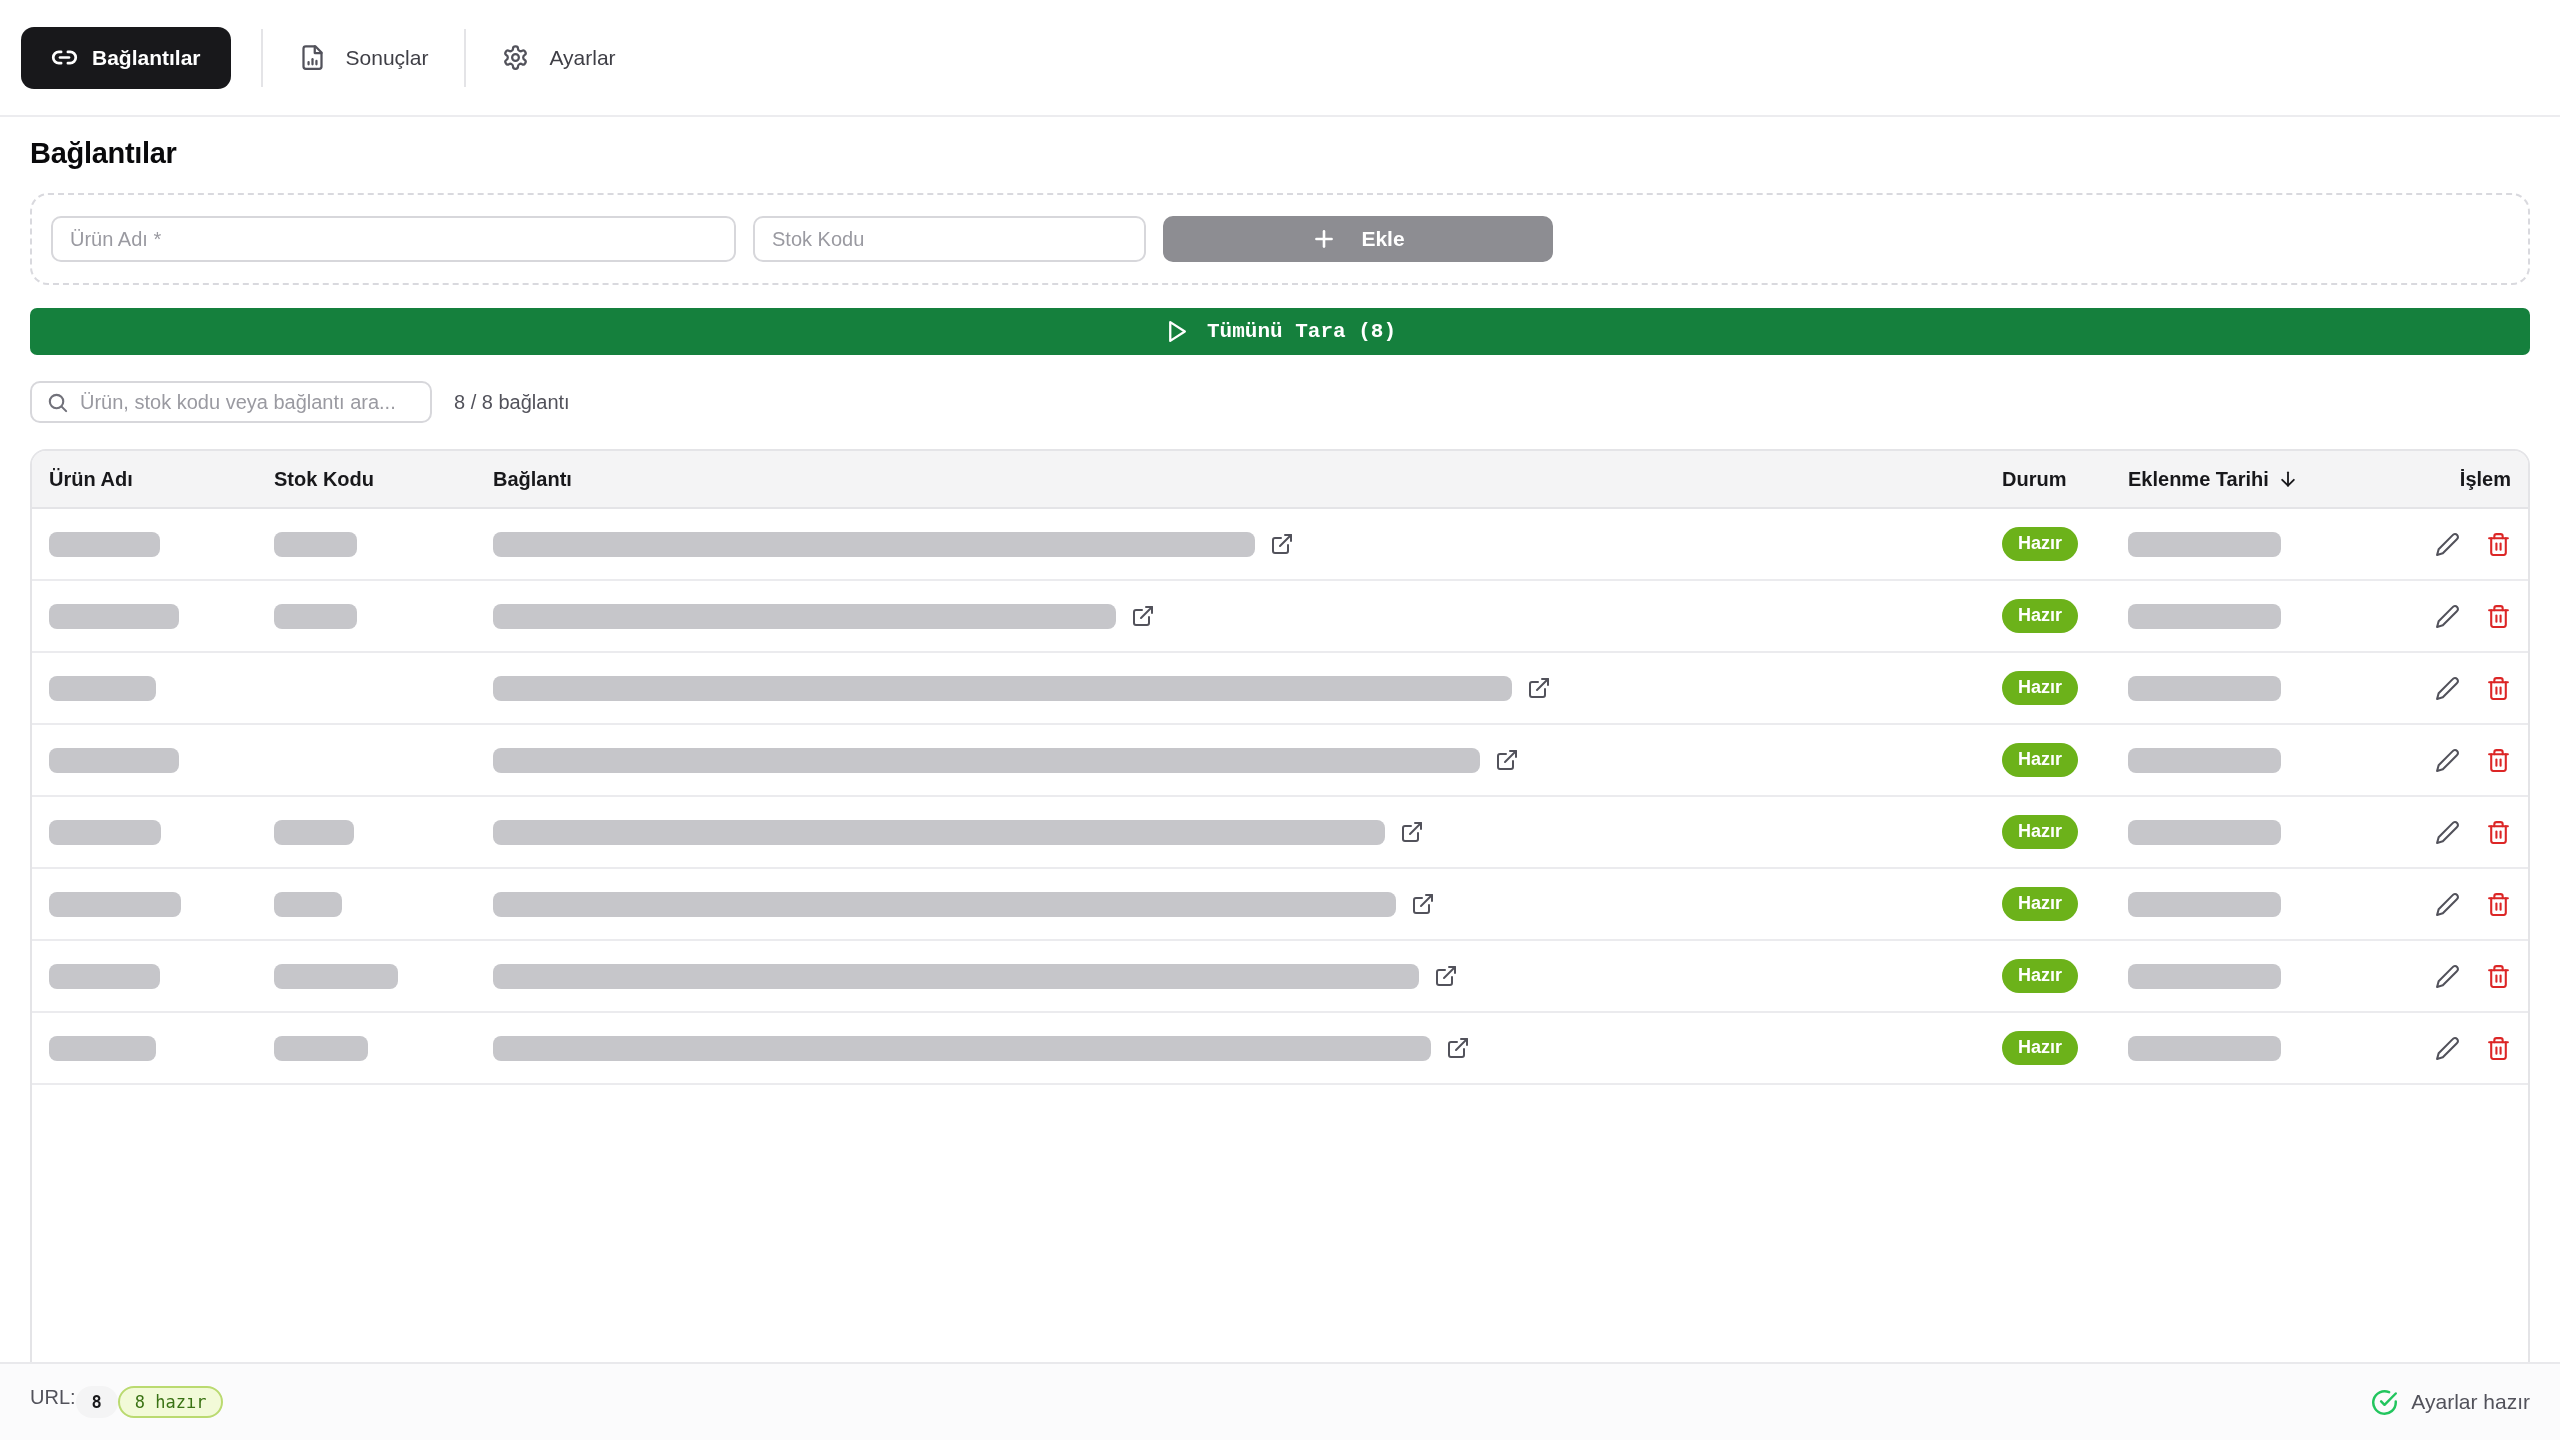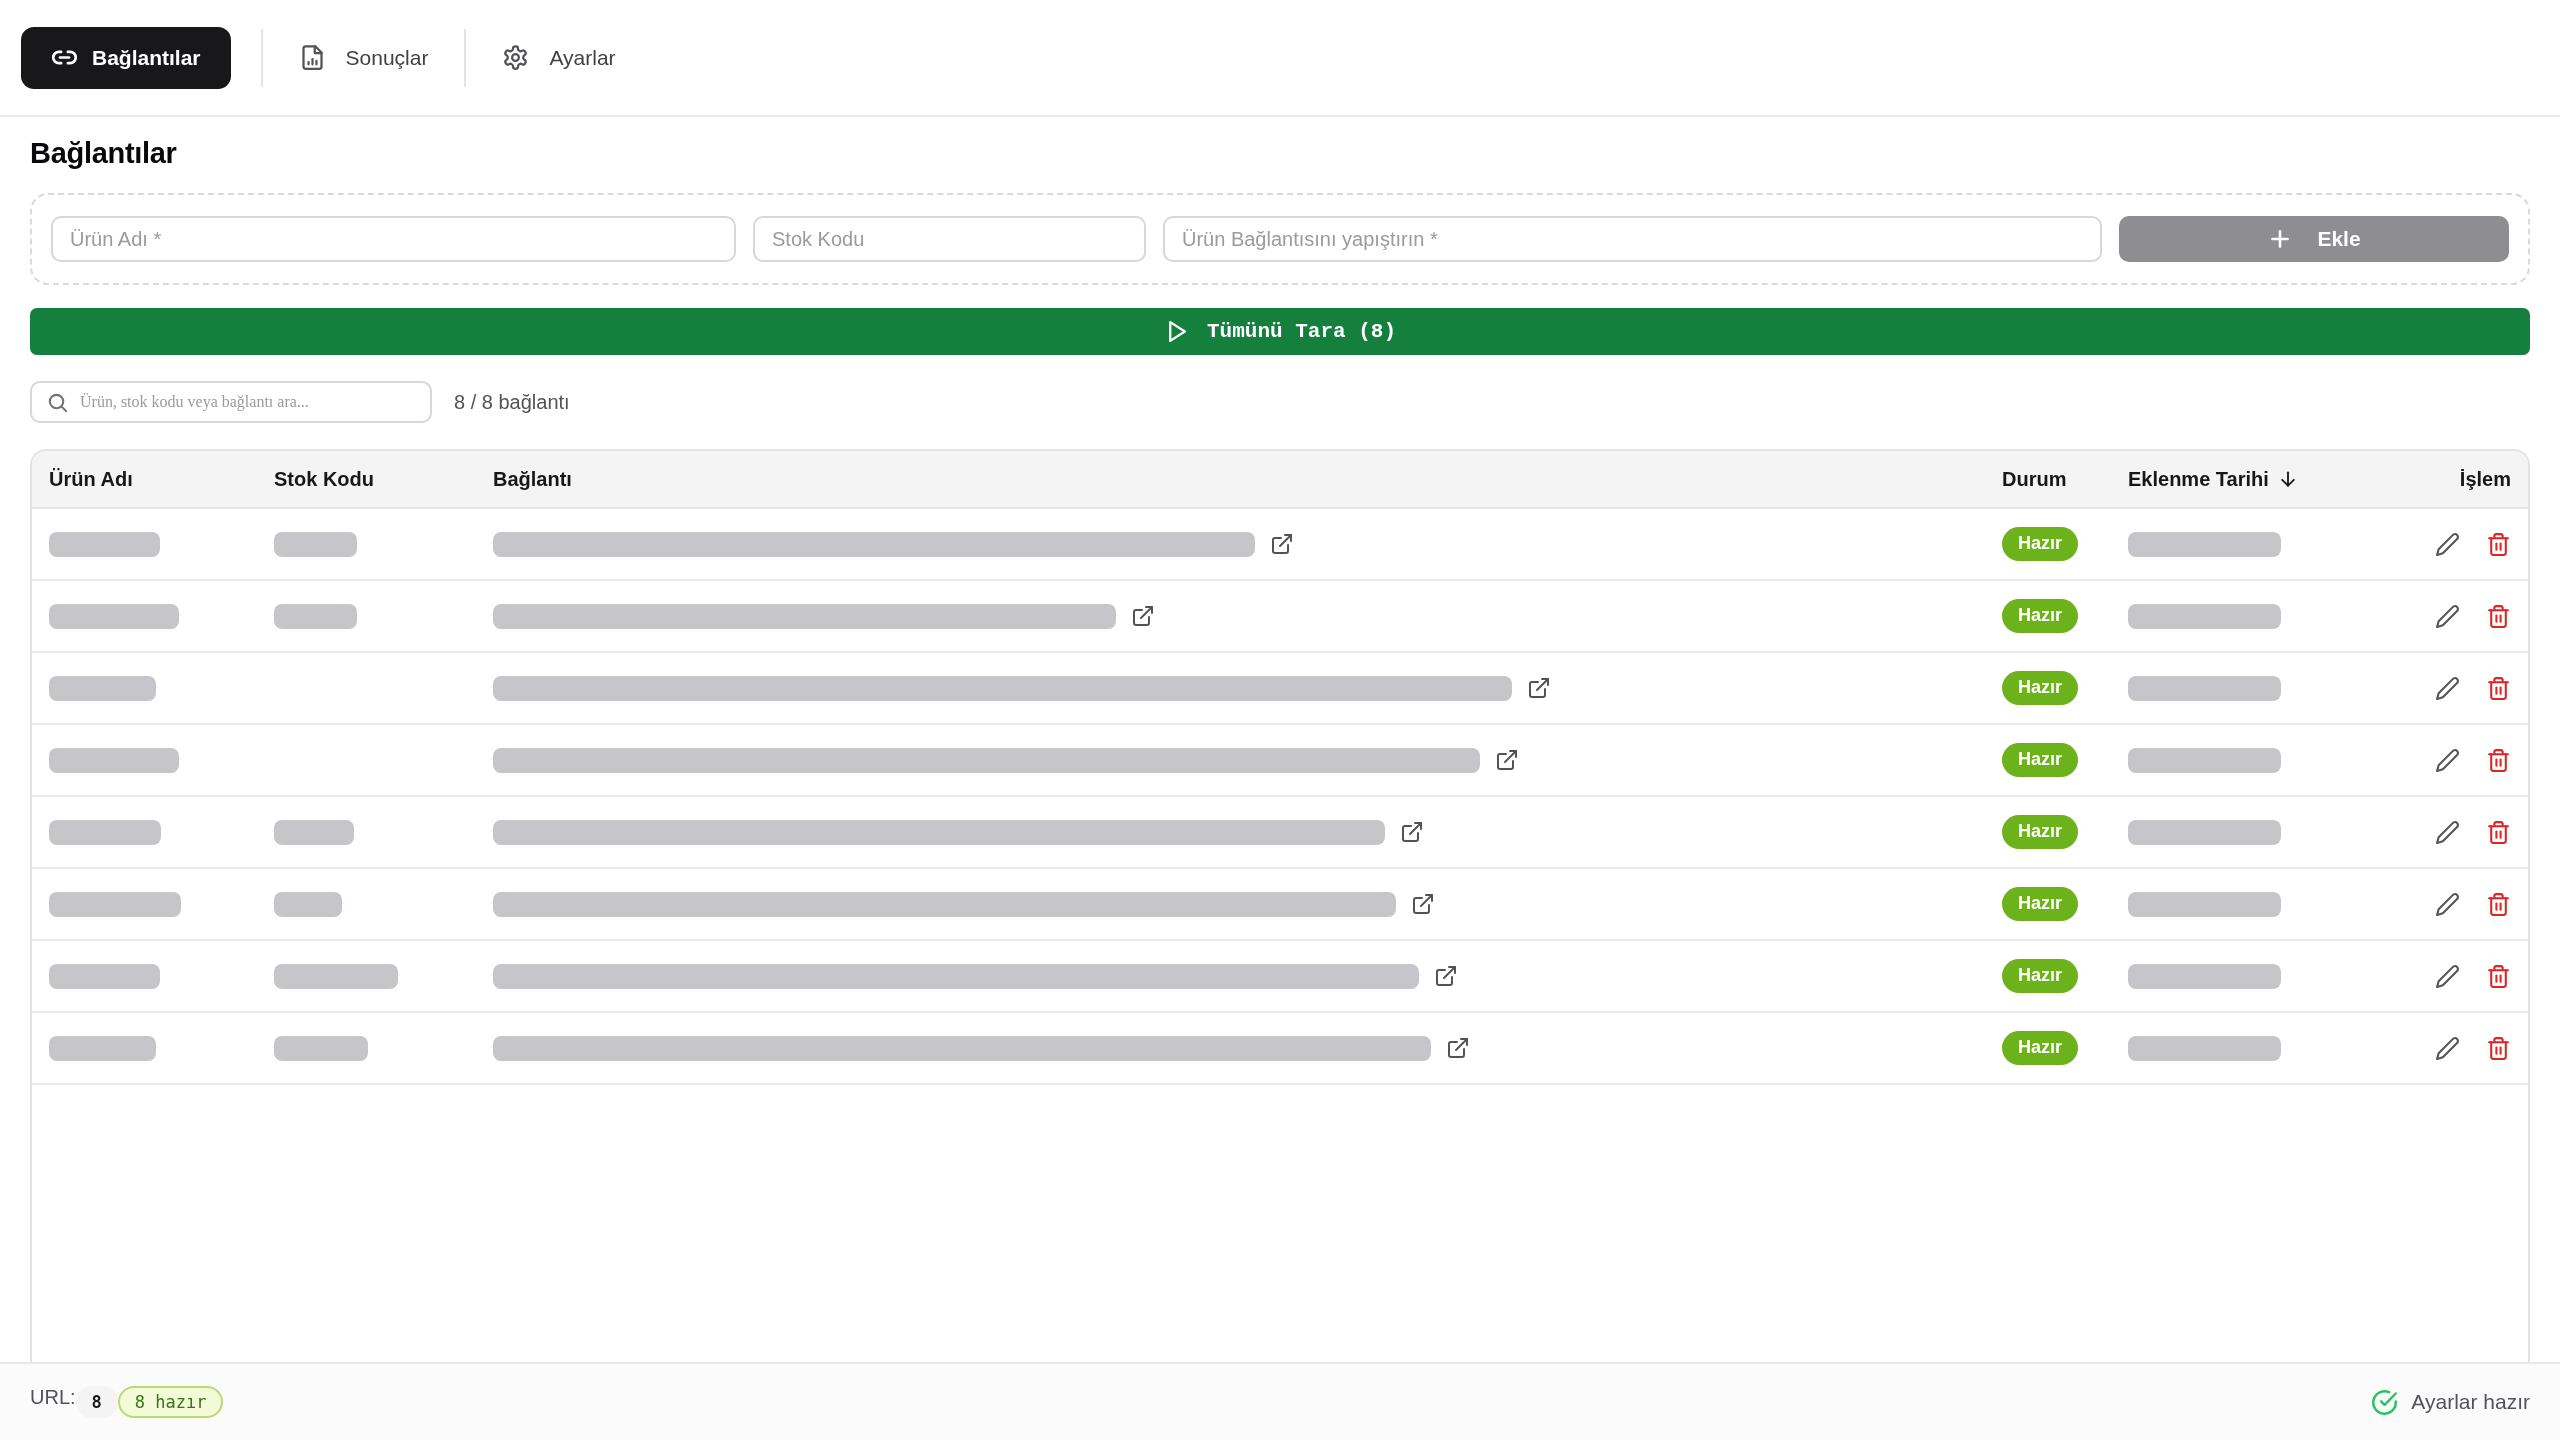--- a/index.html
+++ b/index.html
@@ -26,21 +26,21 @@
   .text-input::placeholder { color:#9a9aa1; }
   .inp-name { width:685px; }
   .inp-stock { width:393px; }
   .inp-link { flex:1; }
   .btn-add { width:390px; height:46px; background:#8d8d92; border:none; border-radius:10px; color:#fff; font-size:21px; font-weight:700; font-family:inherit; display:flex; align-items:center; justify-content:center; gap:24px; cursor:pointer; }
 
   .scan-btn { margin-top:23px; width:100%; height:47px; background:#15803d; border:none; border-radius:7px; color:#fff; font-size:21px; font-weight:700; font-family:Liberation Mono, monospace; display:flex; align-items:center; justify-content:center; gap:18px; cursor:pointer; }
 
   .search-row { margin-top:26px; display:flex; align-items:center; gap:22px; }
   .search-box { width:402px; height:42px; border:2px solid #d7d7db; border-radius:10px; display:flex; align-items:center; padding:0 14px; gap:11px; background:#fff; }
-  .search-box input { border:none; outline:none; flex:1; font-size:16px; font-family:Liberation Serif, serif; color:#c2410c; background:transparent; }
+  .search-box input { border:none; outline:none; flex:1; font-size:20px; font-family:Liberation Sans, sans-serif; color:#c2410c; background:transparent; }
   .search-box input::placeholder { color:#9a9aa1; }
   .count-label { font-size:20px; color:#52525b; }
 
   
   .table-card { margin-top:26px; height:964px; border:2px solid #e4e4e7; border-radius:16px; overflow:hidden; background:#fff; }
   .grid-row { display:grid; grid-template-columns:225px 219px 1fr 126px 283px 100px; align-items:center; padding:0 17px; }
   .thead { height:58px; background:#f4f4f5; border-bottom:2px solid #e4e4e7; font-size:20px; font-weight:700; color:#18181b; }
   .th-right { text-align:right; }
   .th-sort { display:flex; align-items:center; gap:9px; cursor:pointer; }
   .trow { height:72px; border-bottom:2px solid #ebebee; }
@@ -103,21 +103,20 @@
 
   <div class="main">
 
     <div class="title-row">
       <h1 class="page-title">Bağlantılar</h1>
     </div>
 
     <div class="add-card">
       <input class="text-input inp-name" type="text" placeholder="Ürün Adı *" style="">
       <input class="text-input inp-stock" type="text" placeholder="Stok Kodu" style="">
-      <input class="text-input inp-link" type="text" placeholder="Ürün Bağlantısını yapıştırın *" style="">
       <button class="btn-add">
         <span>
           <svg width="26" height="26" viewBox="0 0 24 24" fill="none" stroke="currentColor" stroke-width="2.4" stroke-linecap="round">
               <line x1="12" y1="5" x2="12" y2="19"></line>
               <line x1="5" y1="12" x2="19" y2="12"></line>
             </svg>
         </span>
         <span>Ekle</span>
       </button>
     </div>

